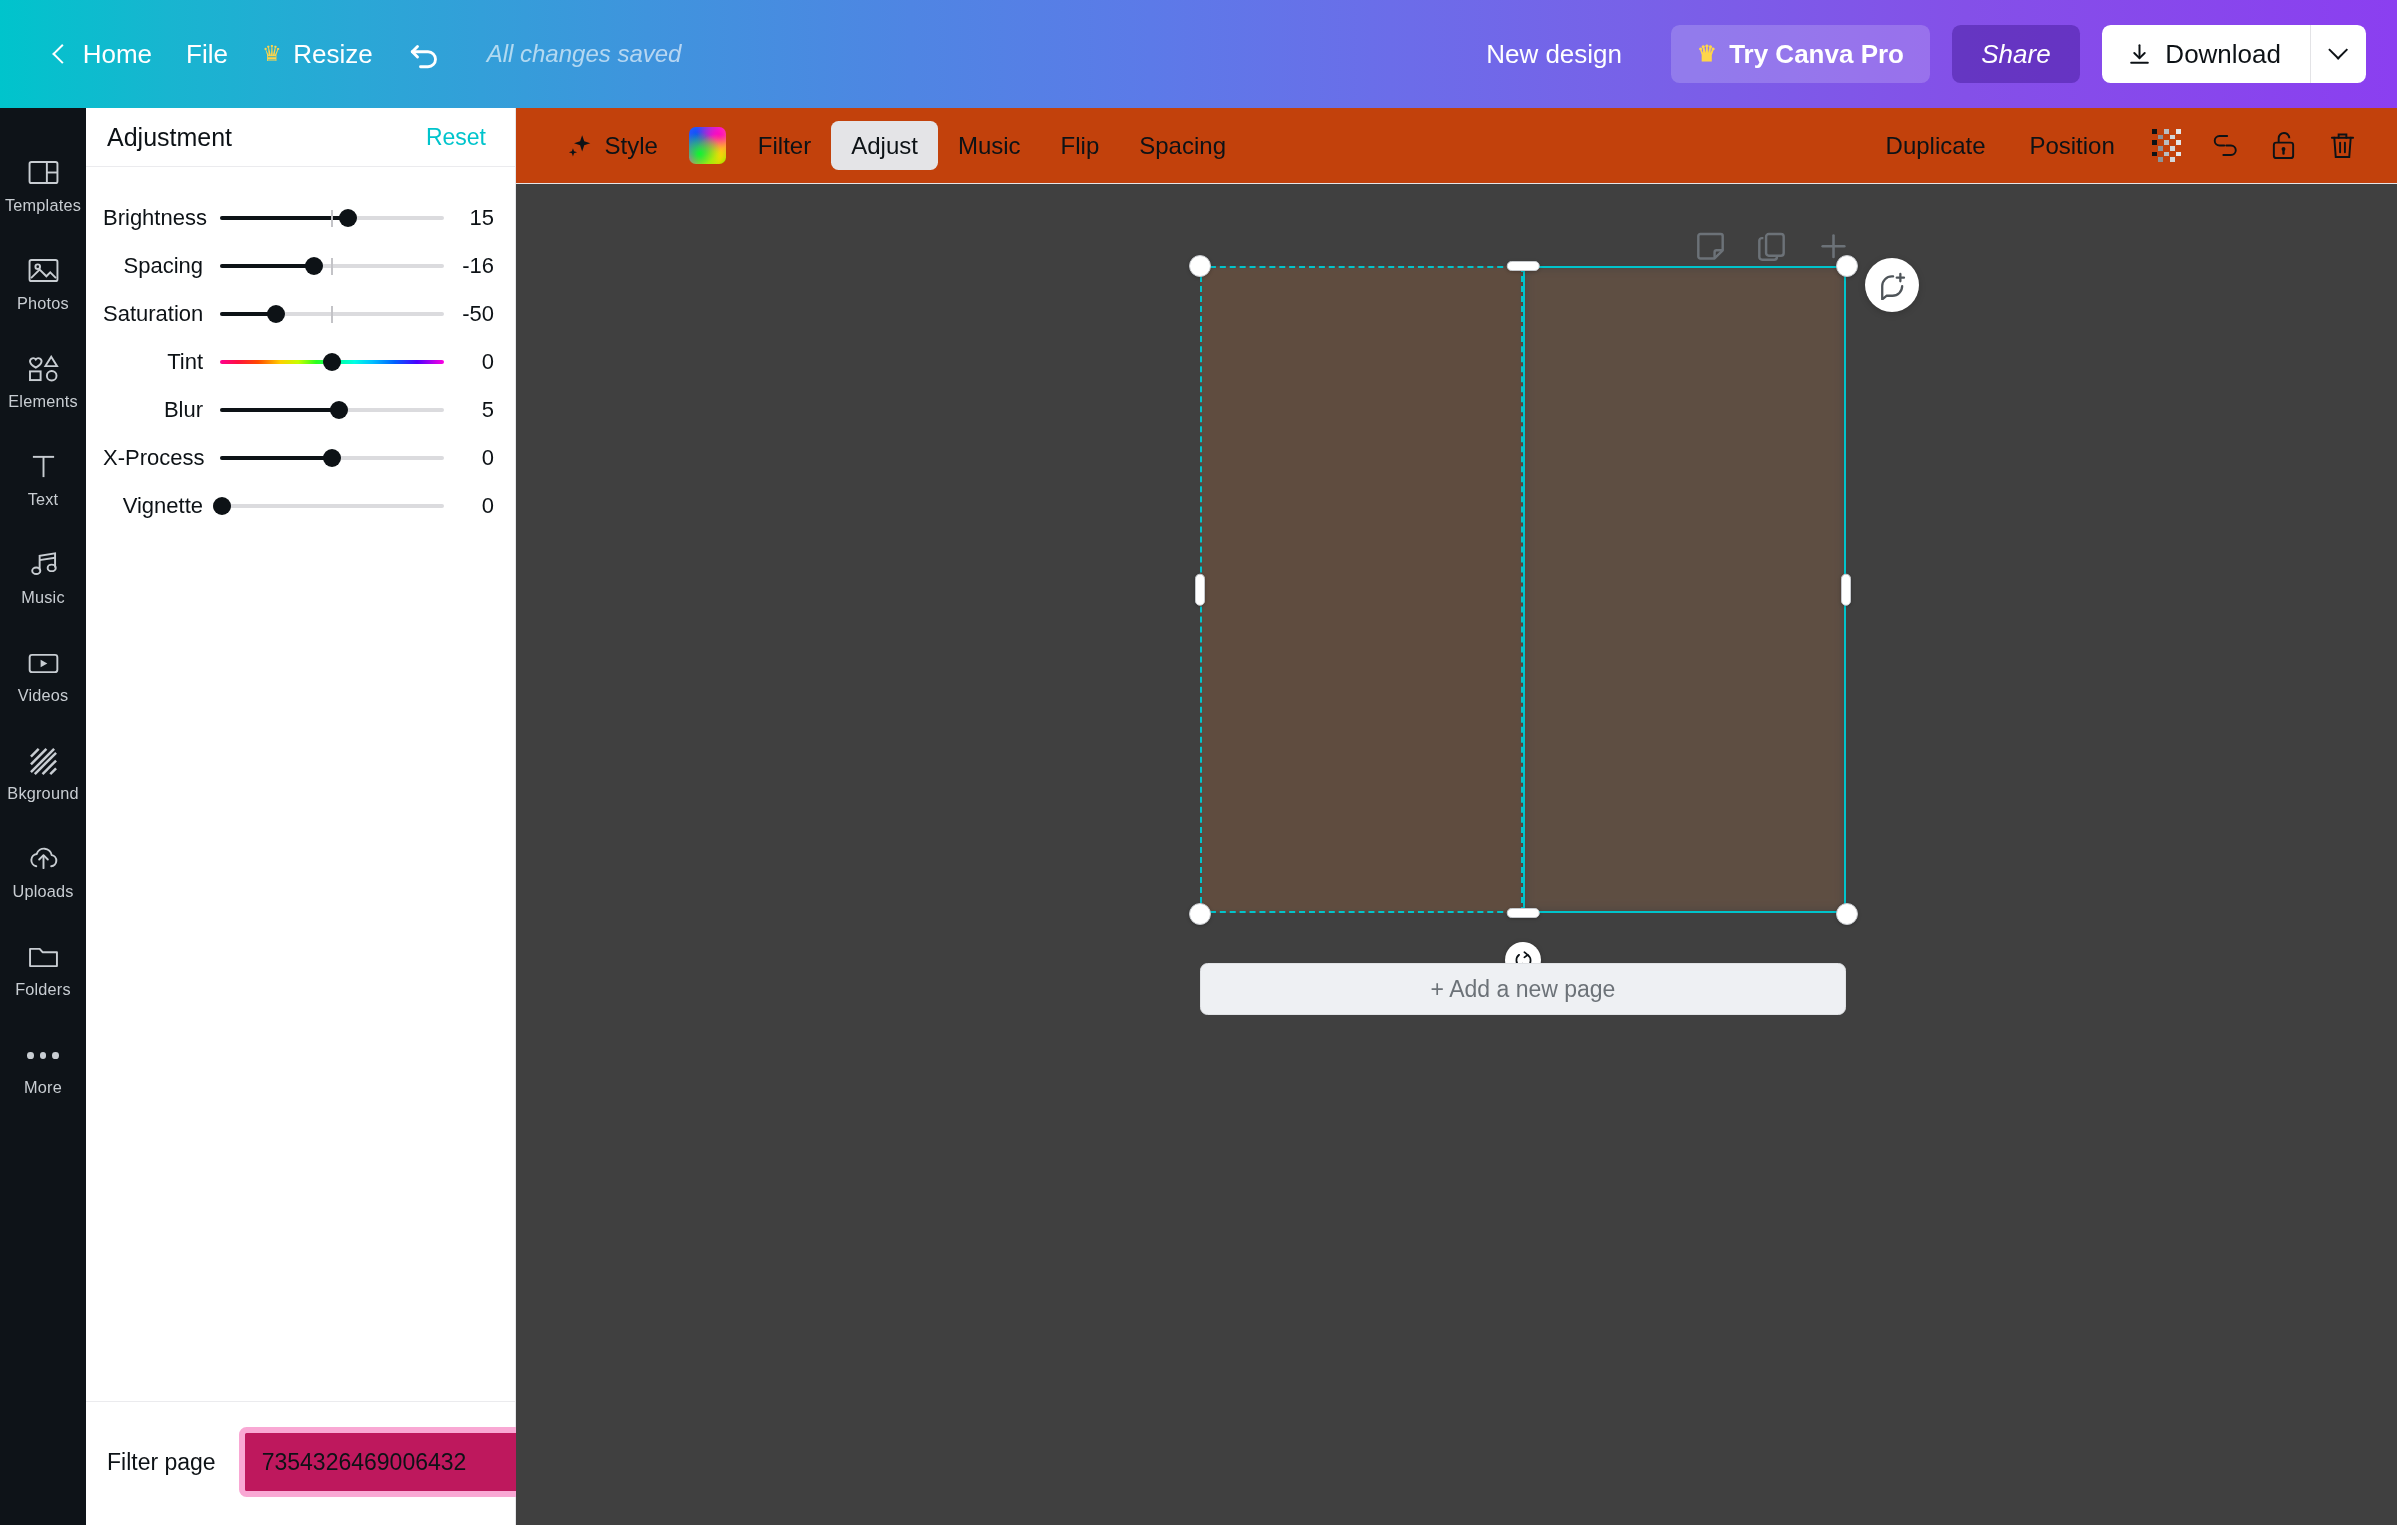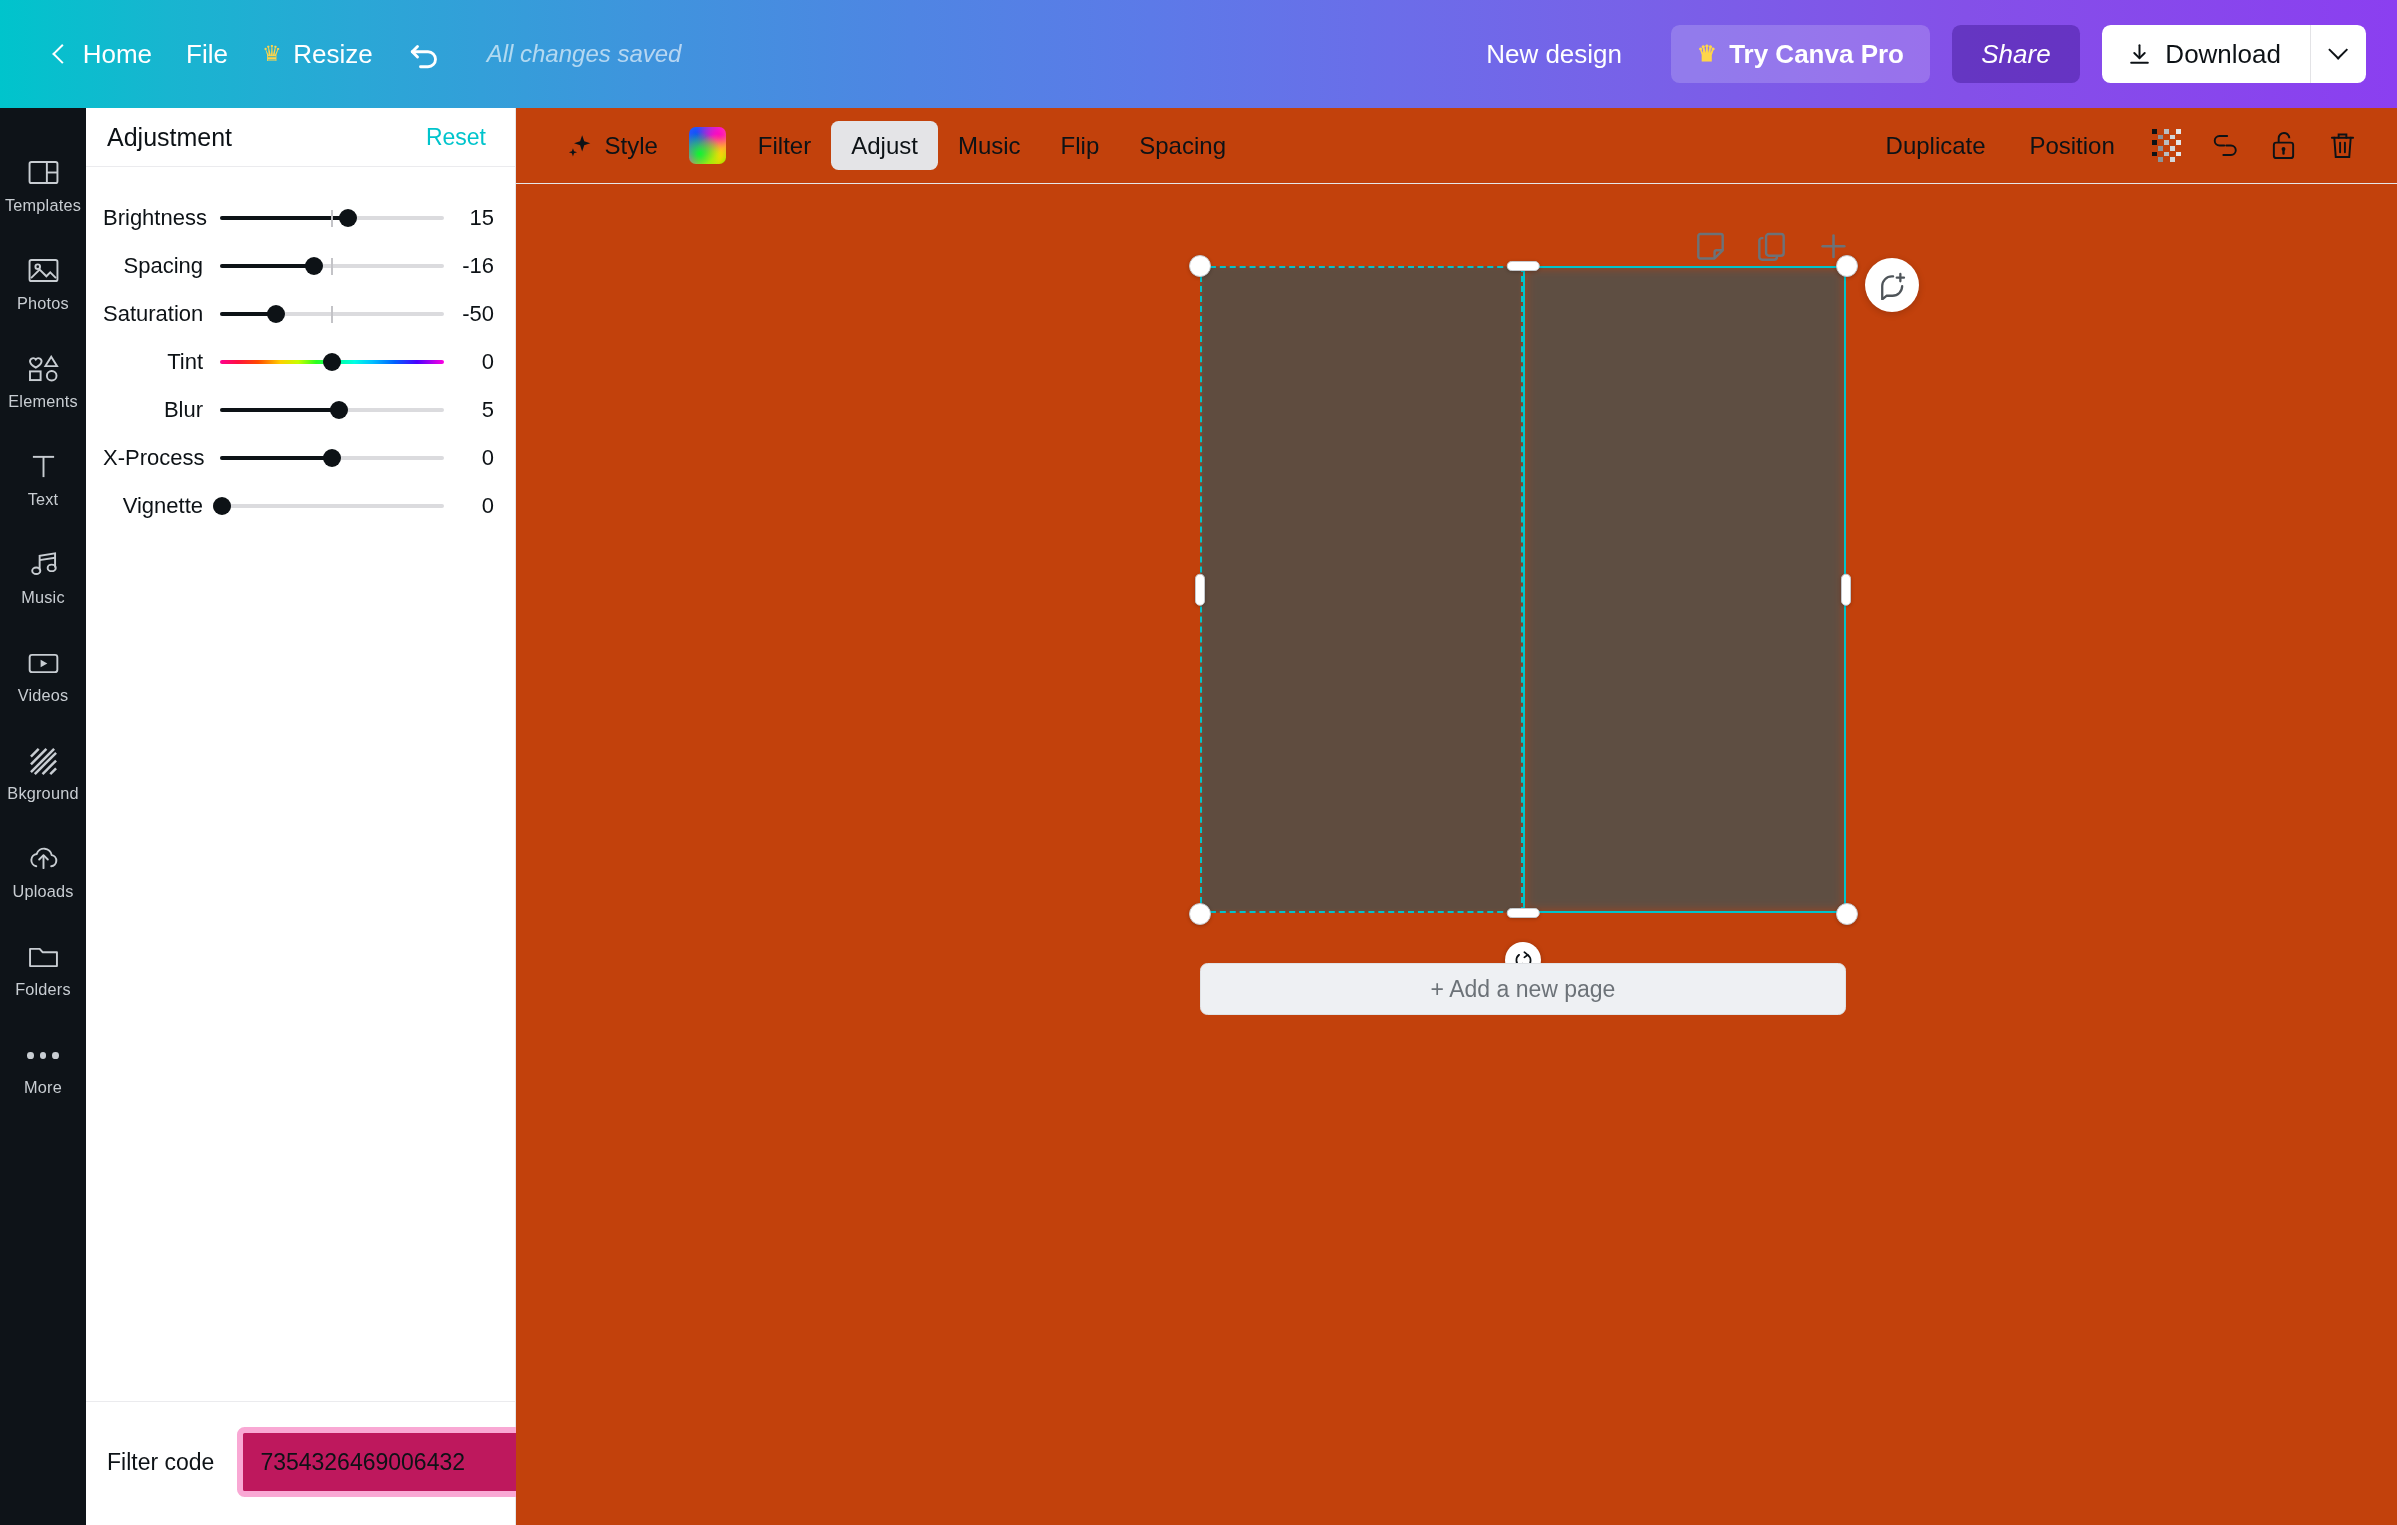--- a/index.html
+++ b/index.html
@@ -240,21 +240,21 @@
     width: 29px; height: 32.5px;
     display: grid;
     grid-template-columns: repeat(5, 1fr);
     grid-template-rows: repeat(6, 1fr);
     gap: 1px;
   }
   .checker i { display:block; }
 
   
   #canvas {
-    flex: 1 1 auto; background: #c2410c;
+    flex: 1 1 auto; background: #404040;
     position: relative; overflow: hidden;
   }
   .page-tools {
     position: absolute; top: 46px; left: 50%;
     transform: translateX(-50%);
     margin-left: 315px;
     display: flex; align-items: center; gap: 29px;
     color: #6c7278;
   }
   .pt-ico { width: 32.5px; height: 32.5px; cursor: pointer; display:block; }
@@ -589,21 +589,21 @@
         <div class="strack">
           <div class="sbase"></div>
           <div class="sfill" style="width:0%"></div>
           <div class="sknob" style="left:1%"></div>
         </div>
         <div class="sval">0</div>
       </div>
     </div>
 
     <div class="panel-foot">
-      <div class="fc-label">Filter code</div>
+      <div class="fc-label">Filter page</div>
       <input class="fc-input" type="text" value="7354326469006432" style="">
     </div>
   </div>
 
   <div id="main">
 
     <div id="toolbar">
       <div class="tb-item tb-style">
         <svg class="sparkle" viewBox="0 0 24 24" fill="#0d1216">
           <path d="M14 2 L15.9 7.6 L21.5 9.5 L15.9 11.4 L14 17 L12.1 11.4 L6.5 9.5 L12.1 7.6 z"></path>

